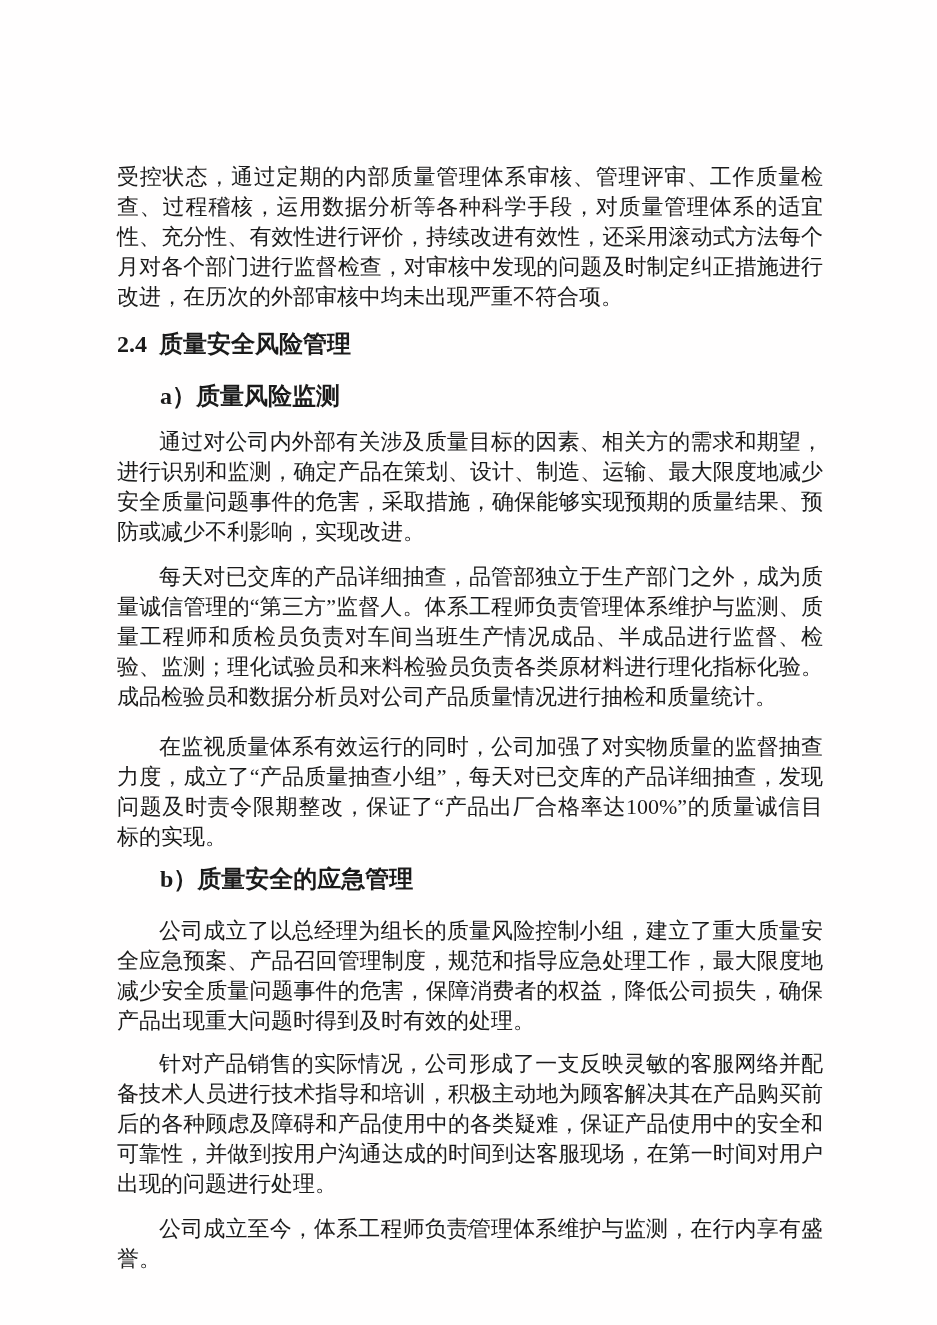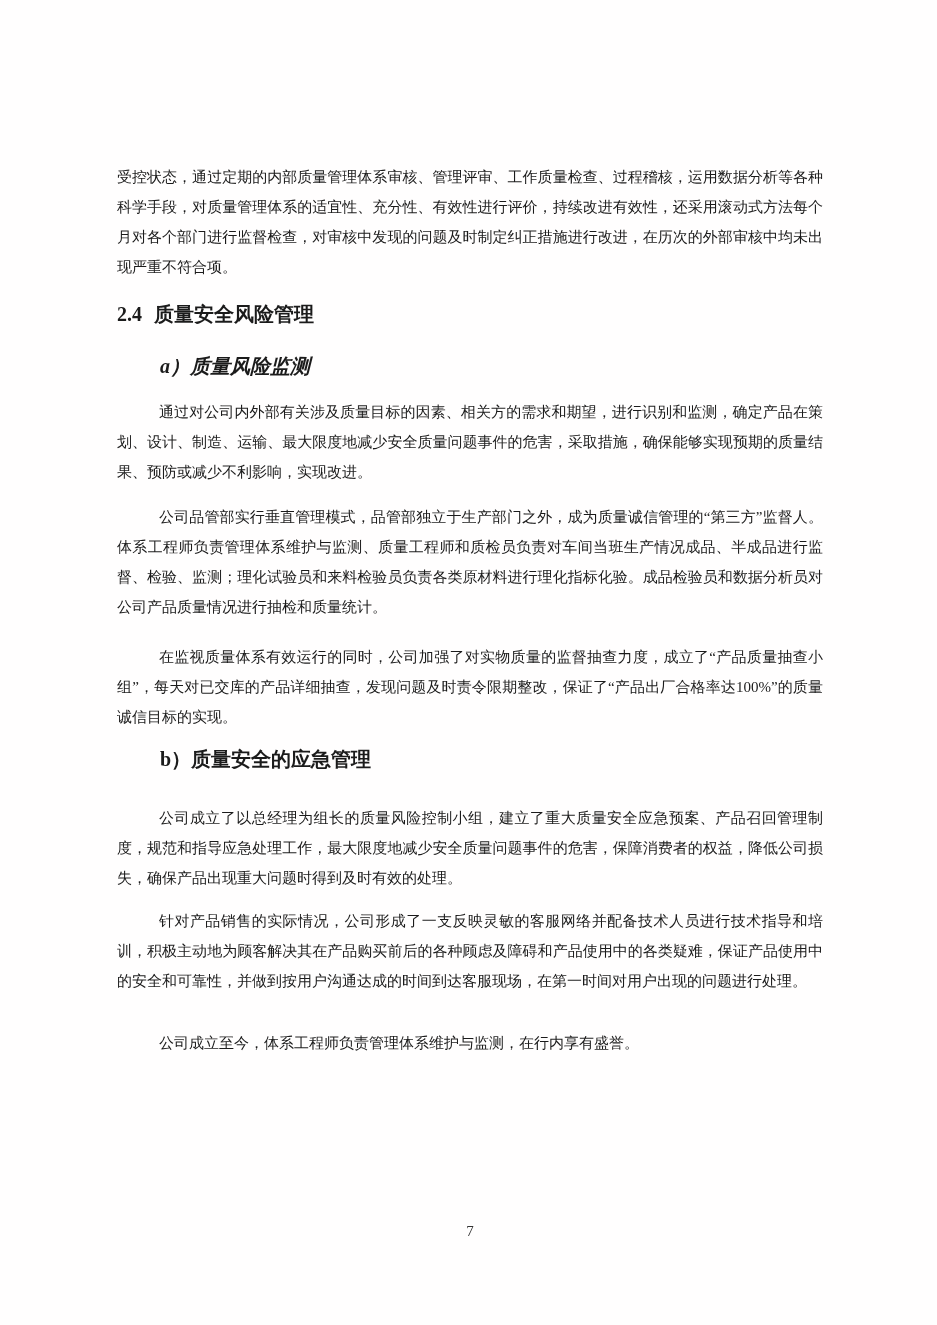--- a/index.html
+++ b/index.html
@@ -15,44 +15,44 @@
     color: #1b1b1b;
     overflow: hidden;
   }
   .content {
     position: absolute;
     left: 117px;
     top: 162px;
     width: 706px;
   }
   .content p {
-    font-size: 15px;
+    font-size: 22px;
     line-height: 30px;
     text-align: justify;
     text-justify: inter-character;
     margin: 0;
   }
   .content p.indent {
     text-indent: 42px;
   }
   .content h2, .content h3 {
-    font-size: 20px;
+    font-size: 24px;
     line-height: 30px;
     font-weight: bold;
     margin: 0;
   }
   #para-intro   { margin-bottom: 17px; }
   #heading-24   { margin-bottom: 22px; }
-  #heading-a    { margin: 0 0 16px 43px; font-style: italic; }
+  #heading-a    { margin: 0 0 16px 43px; }
   #para-risk    { margin-bottom: 15px; }
   #para-dept    { margin-bottom: 20px; }
   #para-spot    { margin-bottom: 12px; }
-  #heading-b    { margin: 0 0 29px 43px; }
+  #heading-b    { margin: 0 0 22px 43px; }
   #para-group   { margin-bottom: 13px; }
-  #para-service { margin-bottom: 32px; }
+  #para-service { margin-bottom: 15px; }
   #para-rep     { margin-bottom: 0; }
   .section-num {
     margin-right: 12px;
   }
   .page-footer {
     position: absolute;
     top: 1221px;
     left: 117px;
     width: 706px;
     text-align: center;
@@ -71,21 +71,21 @@
   <p id="para-intro">受控状态，通过定期的内部质量管理体系审核、管理评审、工作质量检查、过程稽核，运用数据分析等各种科学手段，对质量管理体系的适宜性、充分性、有效性进行评价，持续改进有效性，还采用滚动式方法每个月对各个部门进行监督检查，对审核中发现的问题及时制定纠正措施进行改进，在历次的外部审核中均未出现严重不符合项。</p>
 
   <h2 id="heading-24">
     <span class="section-num">2.4</span><span>质量安全风险管理</span>
   </h2>
 
   <h3 id="heading-a">a）质量风险监测</h3>
 
   <p id="para-risk" class="indent">通过对公司内外部有关涉及质量目标的因素、相关方的需求和期望，进行识别和监测，确定产品在策划、设计、制造、运输、最大限度地减少安全质量问题事件的危害，采取措施，确保能够实现预期的质量结果、预防或减少不利影响，实现改进。</p>
 
-  <p id="para-dept" class="indent">公司品管部实行垂直管理模式，品管部独立于生产部门之外，成为质量诚信管理的“第三方”监督人。体系工程师负责管理体系维护与监测、质量工程师和质检员负责对车间当班生产情况成品、半成品进行监督、检验、监测；理化试验员和来料检验员负责各类原材料进行理化指标化验。成品检验员和数据分析员对公司产品质量情况进行抽检和质量统计。</p>
+  <p id="para-dept" class="indent">每天对已交库的产品详细抽查，品管部独立于生产部门之外，成为质量诚信管理的“第三方”监督人。体系工程师负责管理体系维护与监测、质量工程师和质检员负责对车间当班生产情况成品、半成品进行监督、检验、监测；理化试验员和来料检验员负责各类原材料进行理化指标化验。成品检验员和数据分析员对公司产品质量情况进行抽检和质量统计。</p>
 
   <p id="para-spot" class="indent">在监视质量体系有效运行的同时，公司加强了对实物质量的监督抽查力度，成立了“产品质量抽查小组”，每天对已交库的产品详细抽查，发现问题及时责令限期整改，保证了“产品出厂合格率达100%”的质量诚信目标的实现。</p>
 
   <h3 id="heading-b">b）质量安全的应急管理</h3>
 
   <p id="para-group" class="indent">公司成立了以总经理为组长的质量风险控制小组，建立了重大质量安全应急预案、产品召回管理制度，规范和指导应急处理工作，最大限度地减少安全质量问题事件的危害，保障消费者的权益，降低公司损失，确保产品出现重大问题时得到及时有效的处理。</p>
 
   <p id="para-service" class="indent">针对产品销售的实际情况，公司形成了一支反映灵敏的客服网络并配备技术人员进行技术指导和培训，积极主动地为顾客解决其在产品购买前后的各种顾虑及障碍和产品使用中的各类疑难，保证产品使用中的安全和可靠性，并做到按用户沟通达成的时间到达客服现场，在第一时间对用户出现的问题进行处理。</p>
 
   <p id="para-rep" class="indent">公司成立至今，体系工程师负责管理体系维护与监测，在行内享有盛誉。</p>

